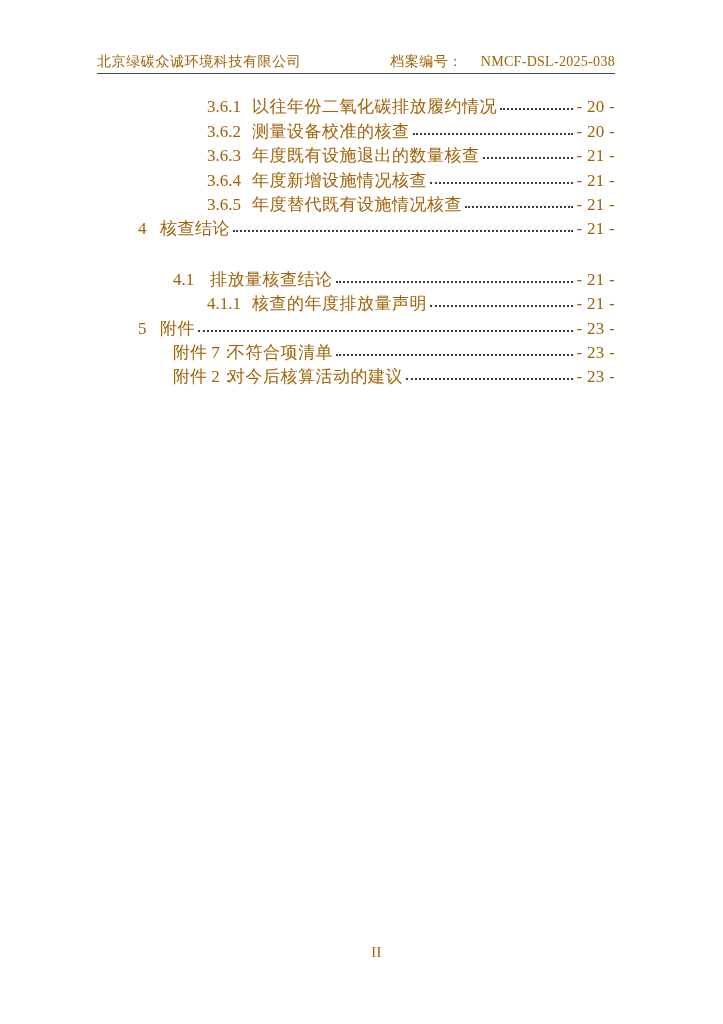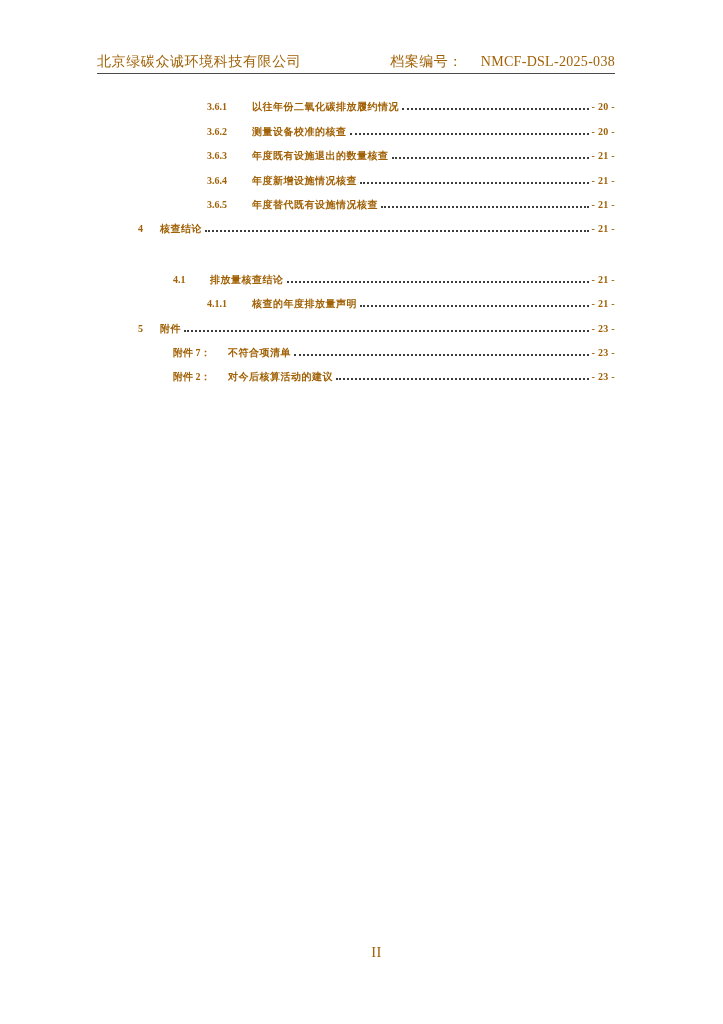--- a/index.html
+++ b/index.html
@@ -51,23 +51,22 @@
   .toc {
     position: absolute;
     top: 92px;
     left: 97px;
     width: 518px;
   }
   .toc-row {
     display: flex;
     align-items: flex-end;
     height: 24.4px;
-    font-size: 10px;
+    font-size: 17px;
     line-height: 19px;
-    font-weight: bold;
   }
   .toc-row .num {
     flex: 0 0 auto;
     white-space: nowrap;
   }
   .toc-row .title {
     flex: 0 0 auto;
     white-space: nowrap;
     letter-spacing: 0.5px;
     text-align: right;

